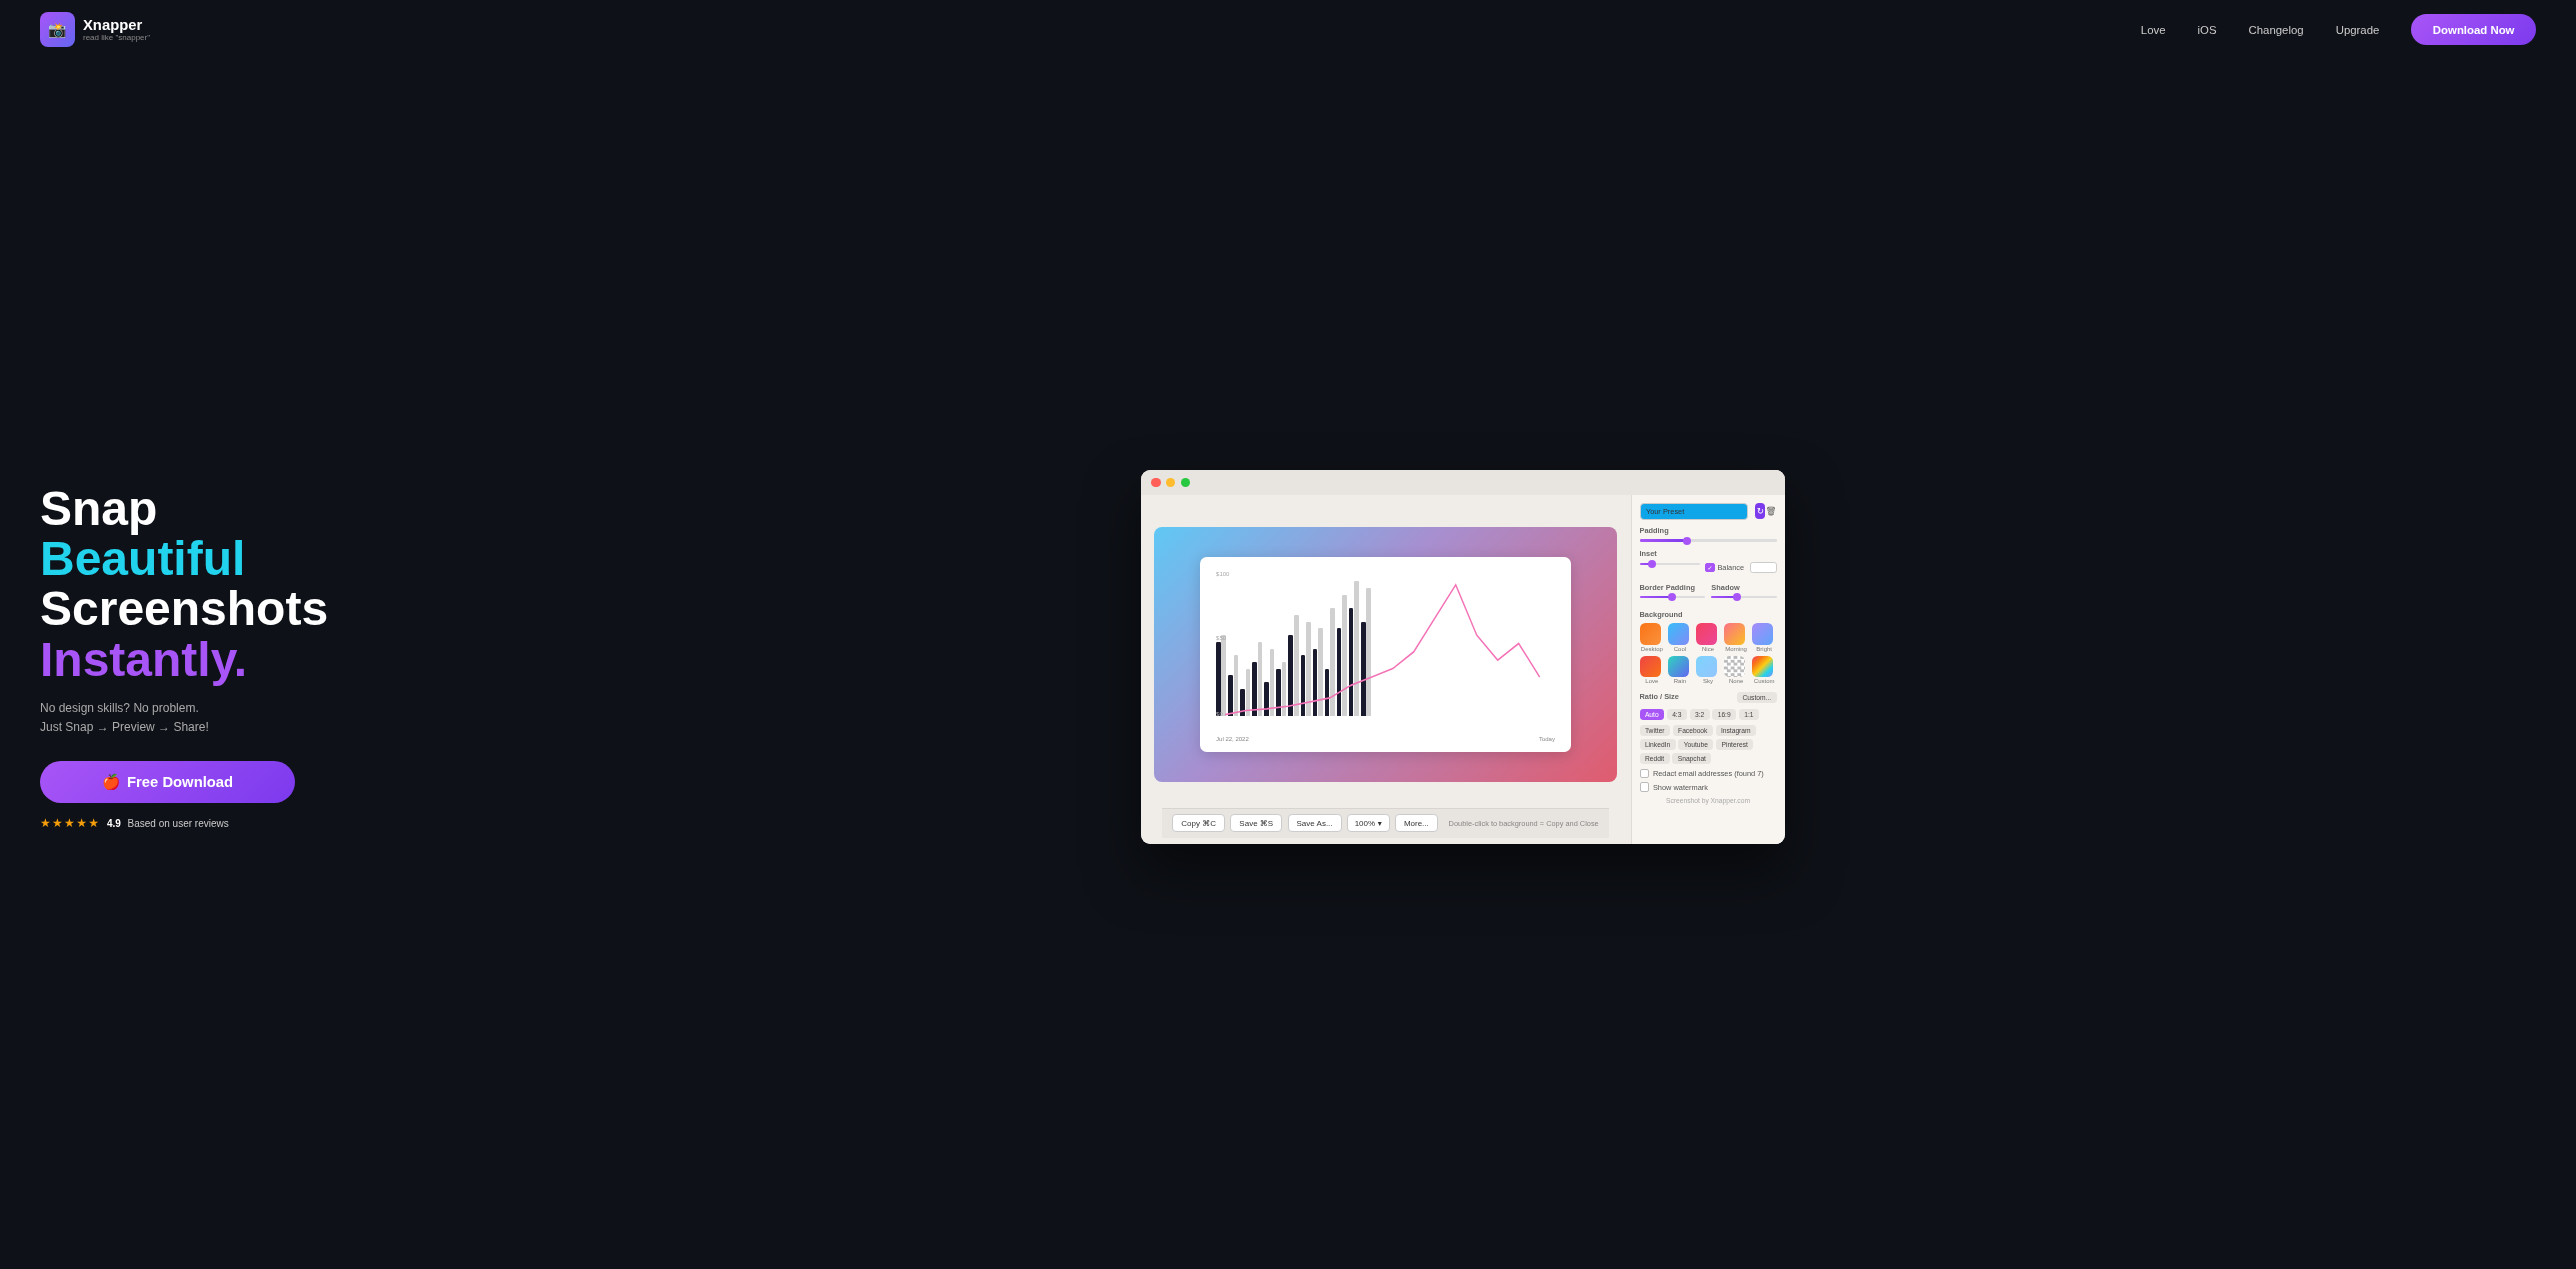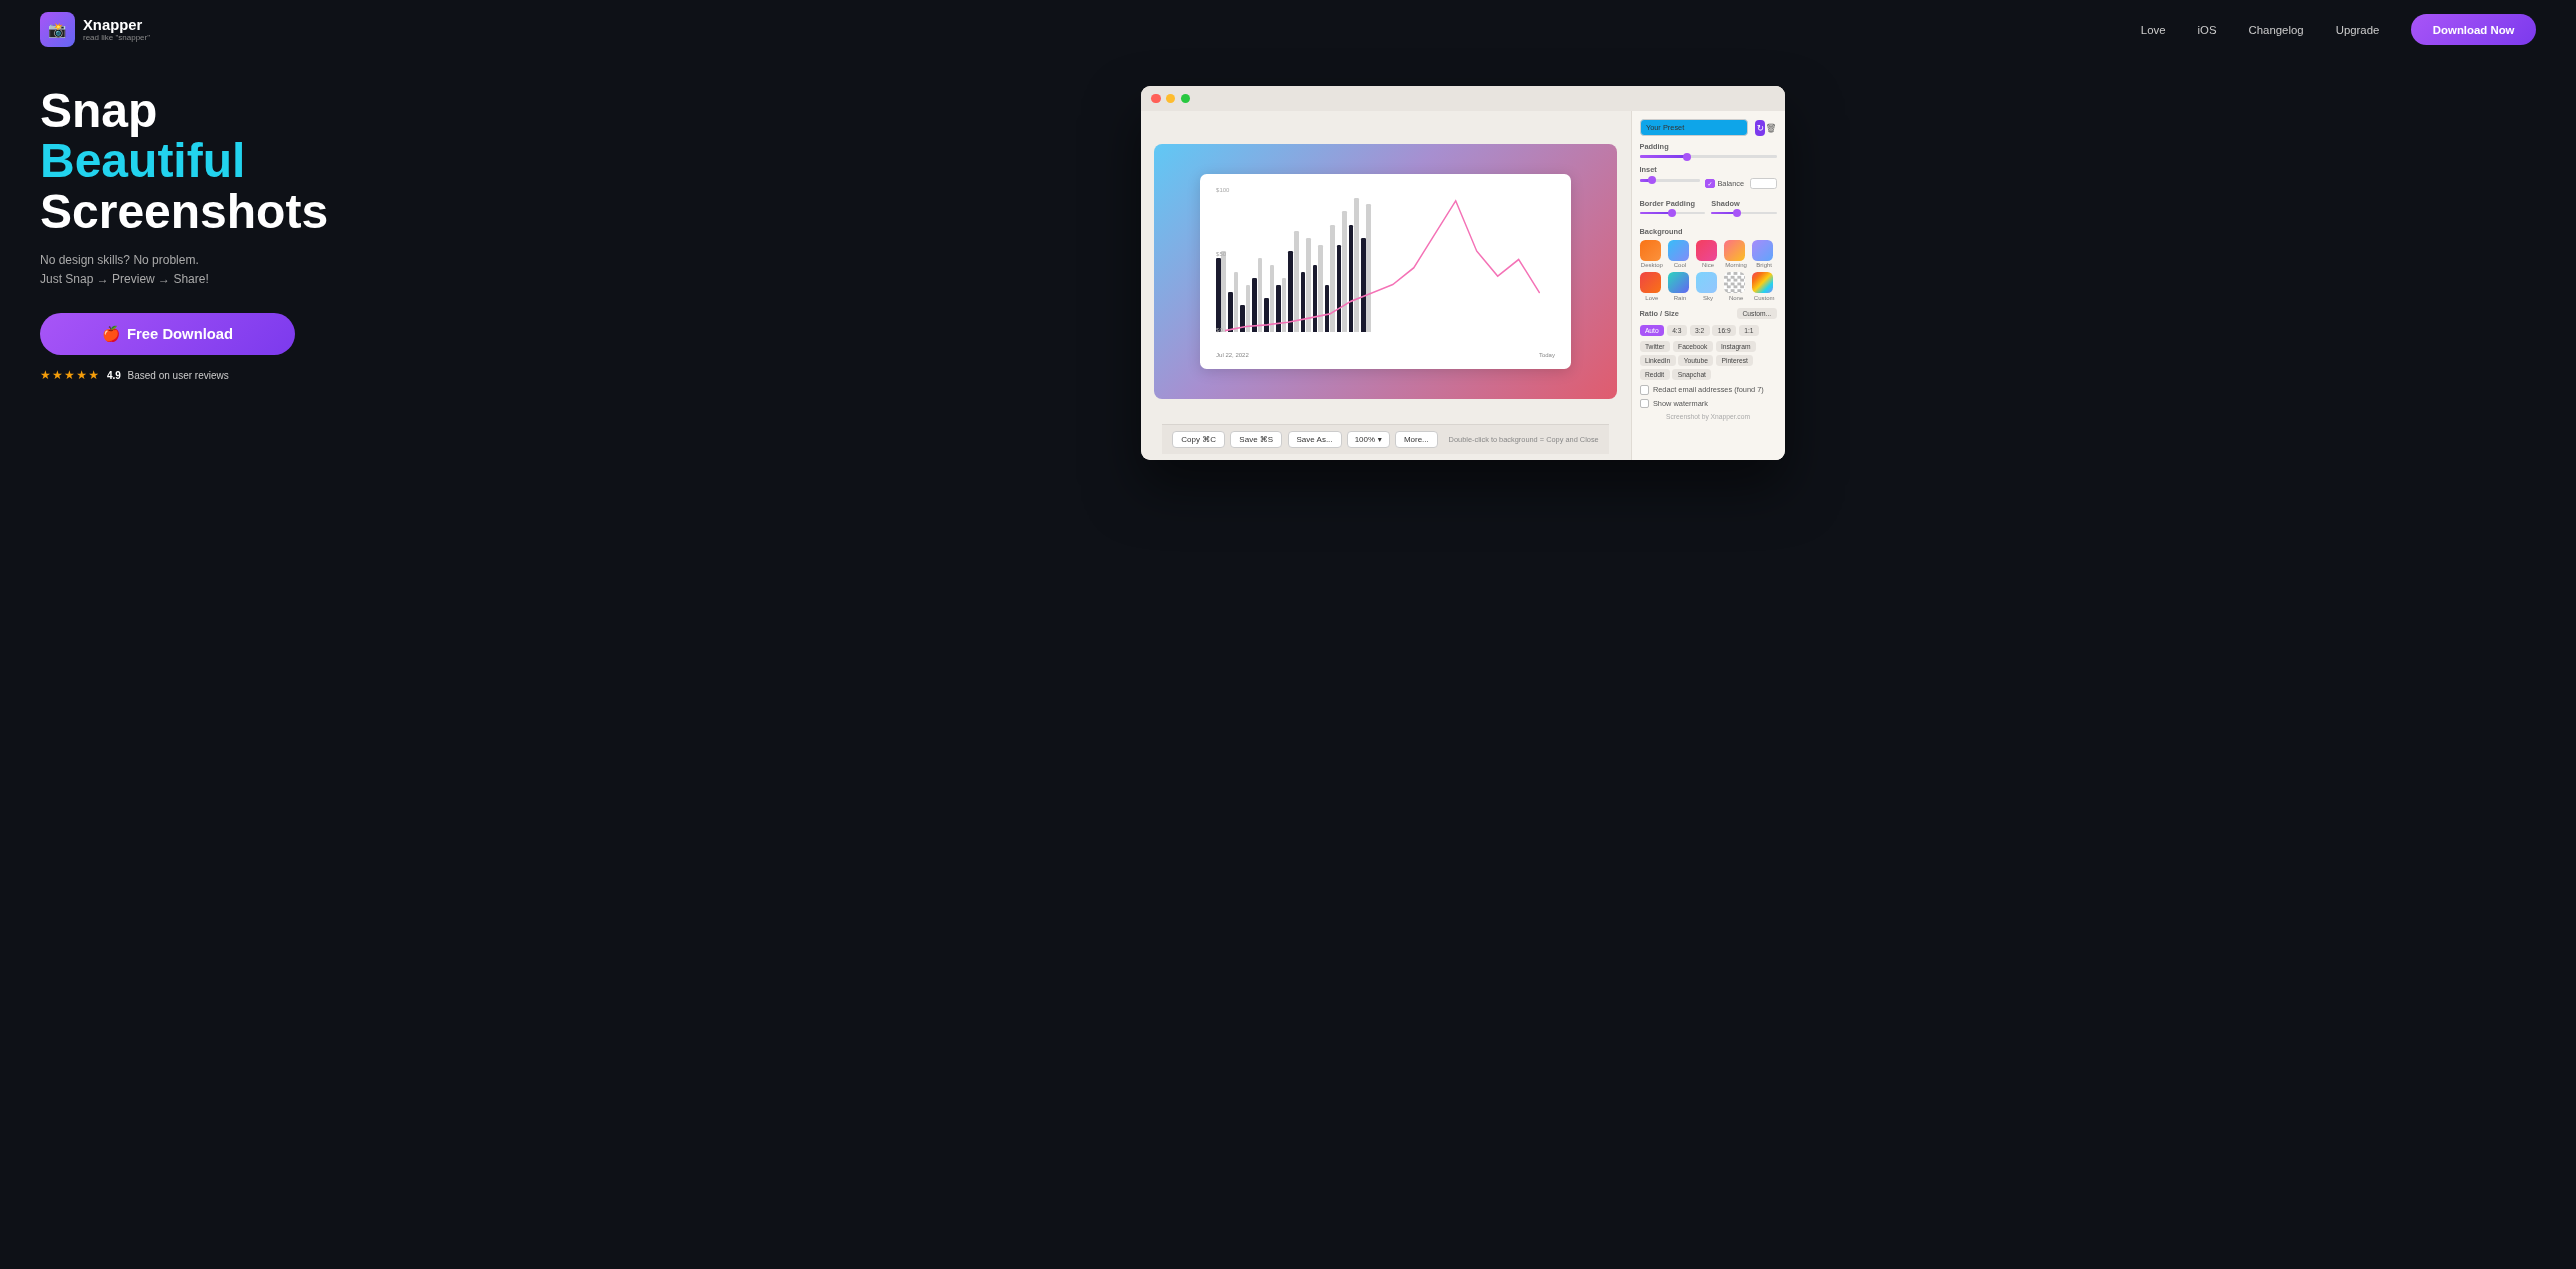--- a/index.html
+++ b/index.html
@@ -69,21 +69,21 @@
       padding: 9.4px 21.5px;
       border-radius: 34px;
       font-size: 11.4px;
       font-weight: 700;
       cursor: pointer;
     }
 
     
     .hero {
       display: flex;
-      align-items: flex-start;
+      align-items: center;
       padding: 27px 40px 40px;
       gap: 27px;
       min-height: calc(100vh - 60px);
     }
 
     .hero-left {
       flex: 0 0 322px;
       max-width: 322px;
     }
 
@@ -546,20 +546,21 @@
   </div>
 </nav>
 
 <section class="hero">
 
   <div class="hero-left">
     <div class="hero-title">
       <div class="white">Snap</div>
       <div class="cyan">Beautiful</div>
       <div class="white">Screenshots</div>
+      <div class="purple">Instantly.</div>
     </div>
     <p class="hero-subtitle">
       <span>No design skills? No problem.</span><br>
       <span>Just Snap → Preview → Share!</span>
     </p>
     <button class="btn-free-download">
       <span>🍎</span>
       <span>Free Download</span>
     </button>
     <div class="reviews">

